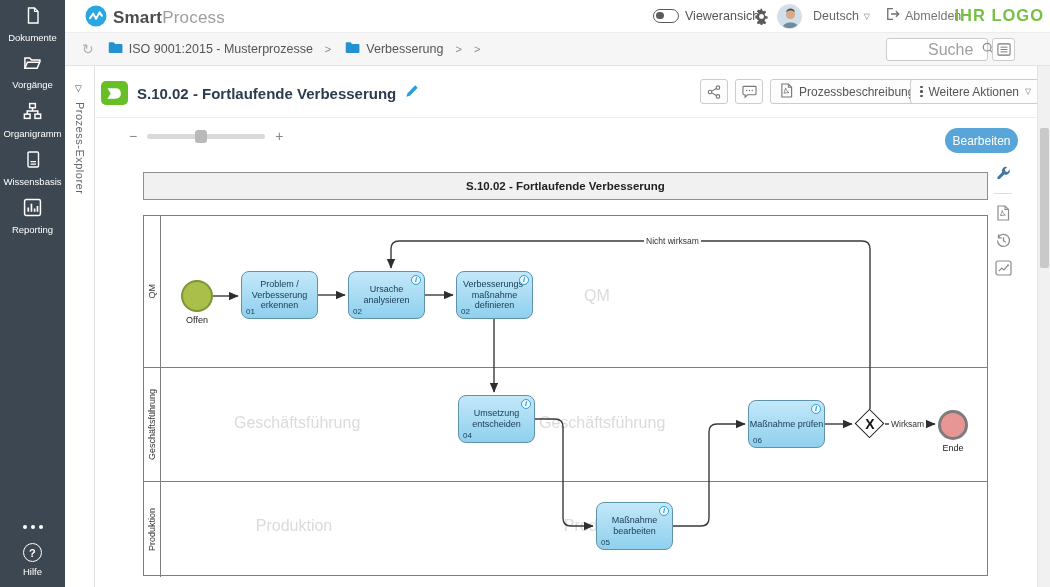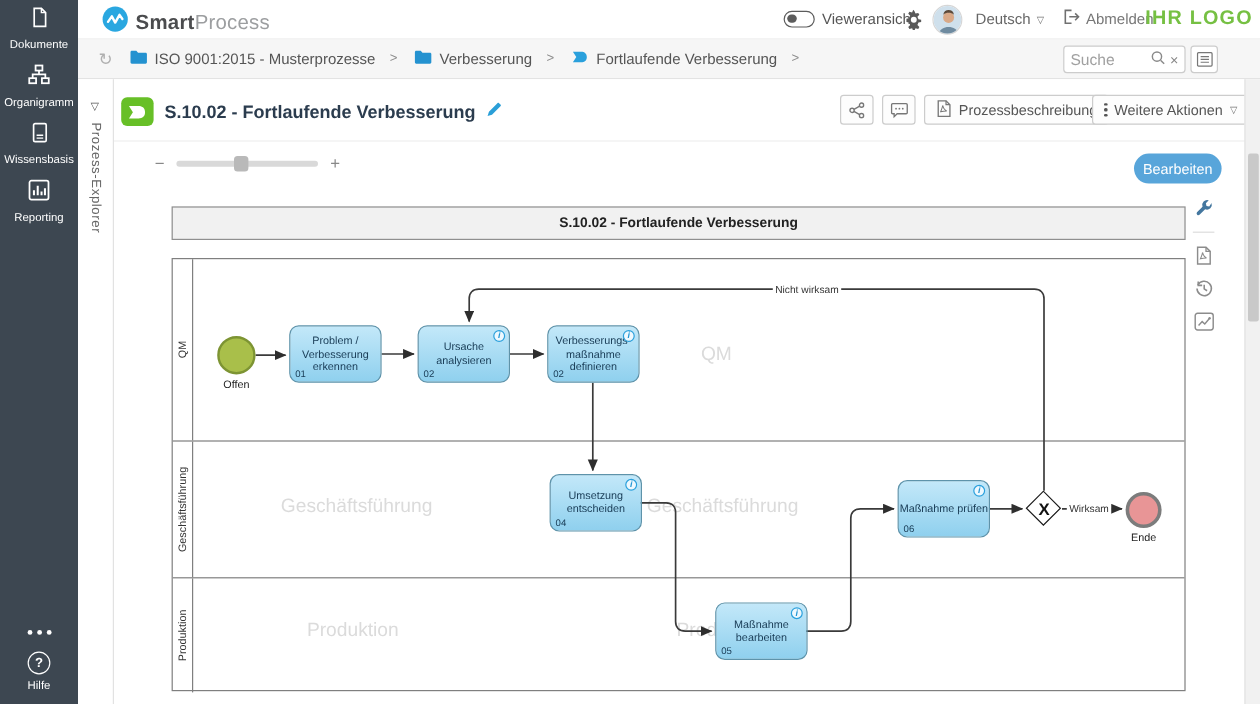--- a/index.html
+++ b/index.html
@@ -38,21 +38,21 @@
   .lang { position:absolute; left:748px; top:9px; font-size:12.5px; color:#666; display:flex; gap:5px; align-items:center; cursor:pointer; }
   .tri-down { font-size:8px; color:#777; }
   .logout { position:absolute; left:819px; top:6px; display:flex; align-items:center; gap:5px; font-size:12.5px; color:#777; cursor:pointer; }
   .ihr-logo { position:absolute; right:6px; top:6px; font-size:16.5px; font-weight:800; letter-spacing:1px; color:#76c043; }
   
   .crumbbar { position:absolute; left:0; top:33px; right:0; height:33px; background:#f6f6f6; border-bottom:1px solid #e3e3e3; display:flex; align-items:center; font-size:12.5px; color:#555; }
   .refresh { margin-left:17px; color:#b0b0b0; font-size:14px; cursor:pointer; }
   .crumb { display:flex; align-items:center; gap:6px; margin-left:14px; cursor:pointer; }
   .crumb-sep { margin-left:12px; color:#8a8a8a; font-size:11px; }
   .crumb-search { position:absolute; right:62px; top:5px; width:102px; height:23px; background:#fff; border:1px solid #ccc; border-radius:3px; display:flex; align-items:center; padding:0 5px; gap:4px; }
-  .crumb-search input { flex:1; width:50px; border:none; outline:none; font-size:13px; color:#6d28d9; font-family:inherit; background:transparent; }
+  .crumb-search input { flex:1; width:50px; border:none; outline:none; font-size:16px; color:#6d28d9; font-family:inherit; background:transparent;margin-left:36px; }
   .crumb-x { color:#888; font-size:12px; cursor:pointer; }
   .list-btn { position:absolute; right:35px; top:5px; width:23px; height:23px; background:#fff; border:1px solid #ccc; border-radius:3px; display:flex; align-items:center; justify-content:center; cursor:pointer; }
   
   .content { position:absolute; left:0; top:66px; right:0; bottom:0; background:#fff; }
   .explorer { position:absolute; left:0; top:0; width:30px; height:100%; border-right:1px solid #e2e2e2; display:flex; flex-direction:column; align-items:center; cursor:pointer; }
   .explorer .tri { margin-top:18px; font-size:9px; color:#555; transform:rotate(90deg); }
   .explorer .vlabel { margin-top:8px; writing-mode:vertical-rl; font-size:11px; color:#666; letter-spacing:.5px; }
   .title-row { position:absolute; left:30px; top:0; right:0; height:52px; border-bottom:1px solid #efefef; }
   .proc-badge { position:absolute; left:6px; top:15px; width:27px; height:24px; background:#67bf27; border-radius:5px; display:flex; align-items:center; justify-content:center; }
   .page-title { position:absolute; left:42px; top:19px; font-size:15px; font-weight:bold; color:#2b3c4e; }
@@ -110,20 +110,29 @@
       <span>
         <svg width="18" height="19" viewBox="0 0 18 18">
             <path d="M4.5 1.5h6L14 5v11.5H4.5z" fill="none" stroke="#fff" stroke-width="1.4"></path>
             <path d="M10.5 1.5V5H14" fill="none" stroke="#fff" stroke-width="1.2"></path>
           </svg>
       </span>
       <span class="lbl">Dokumente</span>
     </div>
     <div class="s-item">
       <span>
+        <svg width="19" height="18" viewBox="0 0 18 17">
+            <path d="M1.8 13.5V3.8h4.6L8 5.6h8v2" fill="none" stroke="#fff" stroke-width="1.4"></path>
+            <path d="M4.2 7.8h11.6L13.4 13.5H1.8z" fill="none" stroke="#fff" stroke-width="1.4"></path>
+          </svg>
+      </span>
+      <span class="lbl">Vorgänge</span>
+    </div>
+    <div class="s-item">
+      <span>
         <svg width="19" height="19" viewBox="0 0 18 18">
             <g fill="none" stroke="#fff" stroke-width="1.4">
               <rect x="6.3" y="1.5" width="5.4" height="4"></rect>
               <rect x="1.3" y="11.5" width="5.4" height="4"></rect>
               <rect x="11.3" y="11.5" width="5.4" height="4"></rect>
               <path d="M9 5.5v3M4 11.5V8.5h10v3"></path>
             </g>
           </svg>
       </span>
       <span class="lbl">Organigramm</span>
@@ -222,28 +231,20 @@
       <span class="crumb-sep">&gt;</span>
       <span class="crumb">
         <span>
           <svg width="15" height="13" viewBox="0 0 16 13">
               <path d="M.8 2.2c0-.7.5-1.2 1.2-1.2h4l1.5 1.7h6.7c.7 0 1.2.5 1.2 1.2v7.3c0 .7-.5 1.2-1.2 1.2H2c-.7 0-1.2-.5-1.2-1.2z" fill="#2492d0"></path>
             </svg>
         </span>
         <span>Verbesserung</span>
       </span>
       <span class="crumb-sep">&gt;</span>
-      <span class="crumb">
-        <span>
-          <svg width="15" height="13" viewBox="0 0 18 16">
-              <path d="M1.5 2.5H10c3.6 0 5.8 2 5.8 5.5S13.6 13.5 10 13.5H1.5L5 8z" fill="#2aa0dc"></path>
-            </svg>
-        </span>
-        <span>Fortlaufende Verbesserung</span>
-      </span>
       <span class="crumb-sep">&gt;</span>
       <div class="crumb-search">
         <input type="text" placeholder="Suche" style="">
         <span>
           <svg width="12" height="12" viewBox="0 0 14 14">
               <circle cx="6" cy="6" r="4.5" fill="none" stroke="#8a8a8a" stroke-width="1.4"></circle>
               <path d="M9.5 9.5L13 13" stroke="#8a8a8a" stroke-width="1.4"></path>
             </svg>
         </span>
         <span class="crumb-x">×</span>

